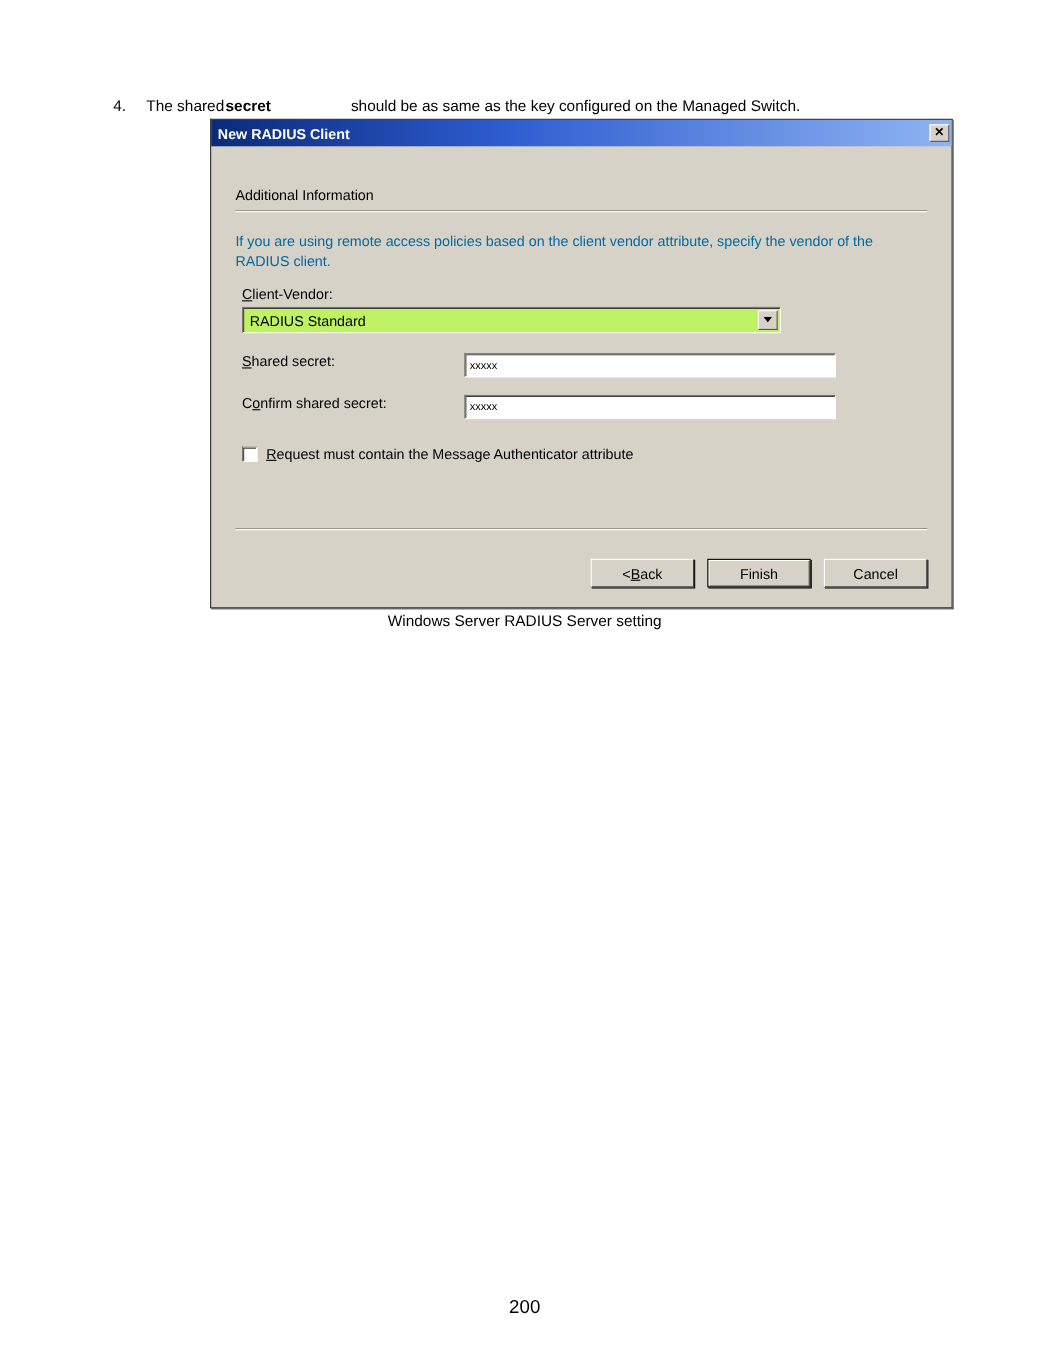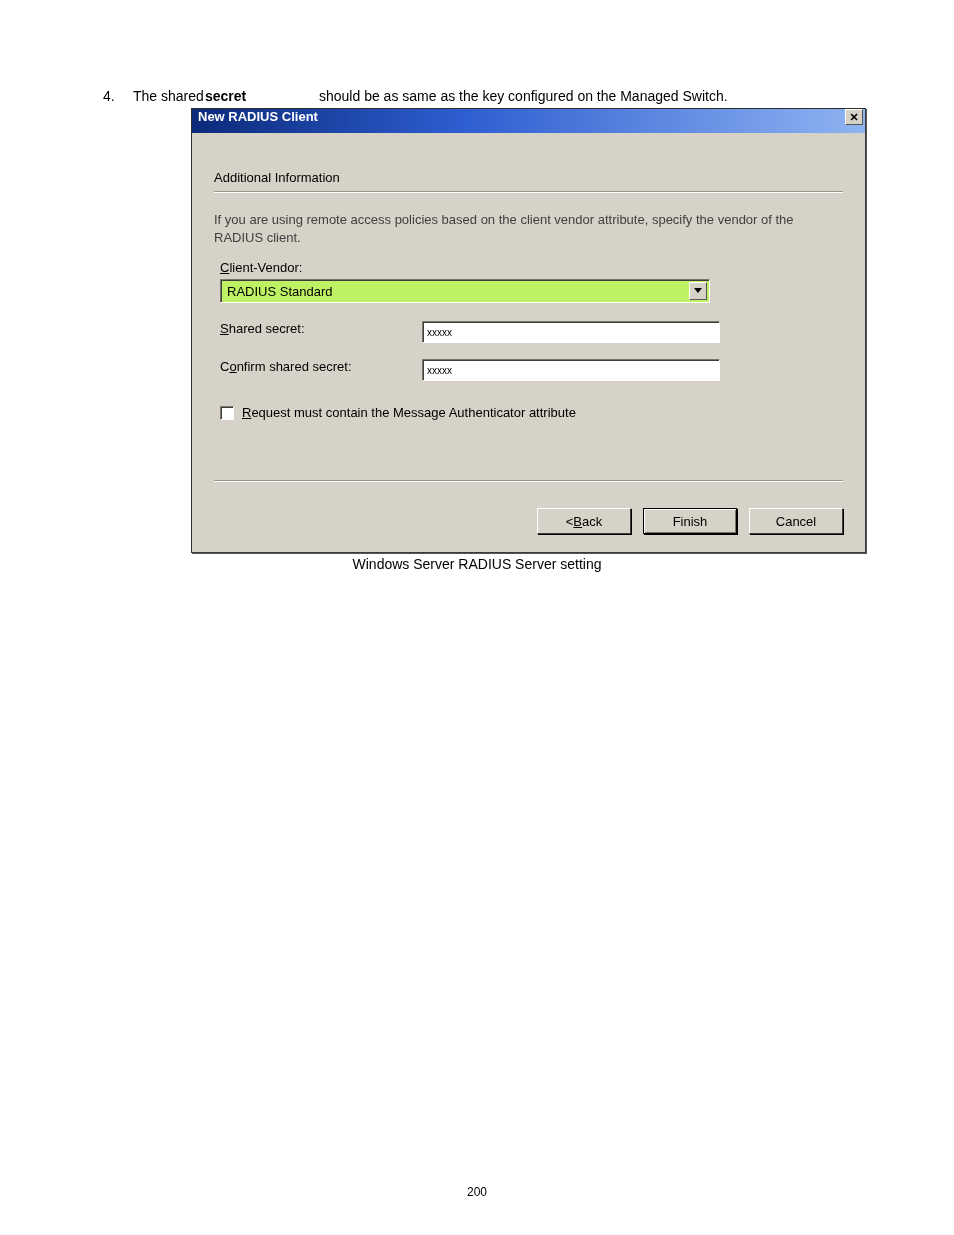--- a/index.html
+++ b/index.html
@@ -44,20 +44,21 @@
     font-family: Tahoma, Arial, sans-serif;
     font-size: 13px;
     box-shadow: 1px 1px 0 #555;
   }
   .titlebar {
     height: 24px;
     background: linear-gradient(to right, #0b2a7a 0%, #2e5dd0 40%, #8fb4f2 100%);
     color: #fff;
     font-weight: bold;
     display: flex;
+    align-items: center;
     justify-content: space-between;
     padding: 0 2px 0 6px;
   }
   .titlebar .title { font-size: 13px; }
   .titlebar .close {
     width: 18px;
     height: 16px;
     background: #d6d2c8;
     border: 1px solid #fff;
     border-right-color: #555;
@@ -85,21 +86,21 @@
     border: none;
     border-top: 1px solid #9a968c;
     border-bottom: 1px solid #fff;
     margin: 0 0 18px 0;
     height: 0;
   }
   .desc {
     font-size: 13px;
     line-height: 1.35;
     margin-bottom: 14px;
-    color: #404040;
+    color: #0369a1;
   }
   .field-label {
     font-size: 13px;
     margin: 0 0 4px 6px;
   }
   .underline { text-decoration: underline; }
   .select {
     margin: 0 0 18px 6px;
     width: 490px;
     height: 24px;
@@ -130,21 +131,21 @@
     display: flex;
     align-items: flex-start;
     margin: 0 0 14px 6px;
     height: 24px;
   }
   .row-label {
     width: 202px;
     font-size: 13px;
   }
   .text-input {
-    width: 298px;
+    width: 338px;
     height: 22px;
     background: #fff;
     border: 1px solid #7a766c;
     border-right-color: #fff;
     border-bottom-color: #fff;
     box-shadow: inset 1px 1px 0 #3d3d3d;
     padding: 0 4px;
     font-family: Tahoma, Arial, sans-serif;
     font-size: 10px;
     letter-spacing: 0;
@@ -205,21 +206,21 @@
     width: 954px;
     text-align: center;
     font-size: 14px;
   }
   .page-num {
     position: absolute;
     bottom: 36px;
     left: 0;
     width: 954px;
     text-align: center;
-    font-size: 12px;
+    font-size: 17px;
   }
 </style>
 </head>
 <body>
 
 <div class="page">
 
   <div class="caption-line">
     <span class="num">4.</span>
     <span class="rest">The shared</span>

